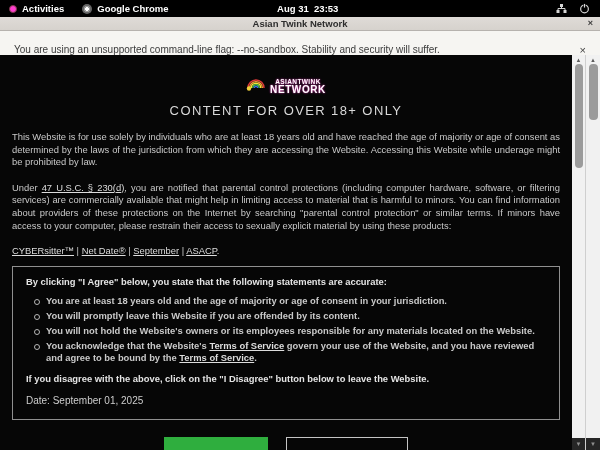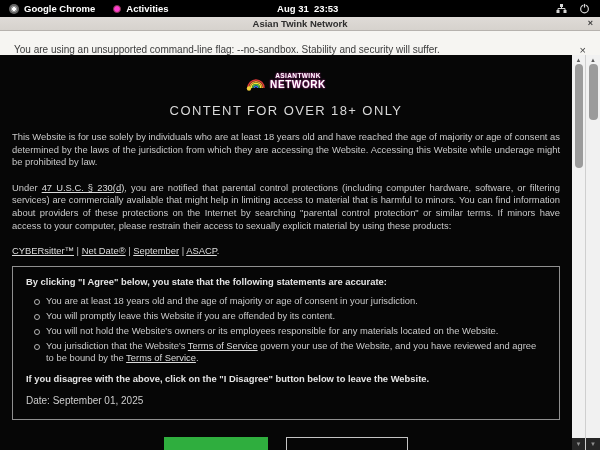--- a/index.html
+++ b/index.html
@@ -42,34 +42,34 @@
     display:flex; align-items:center; justify-content:space-between;
     padding:0 14px; color:#3b3b3b; font-size:10px;
   }
   .warnbar .warn-close { color:#444; font-size:11px; cursor:default; }
 
   
   .content {
     position:absolute; top:55px; left:0; right:28px; bottom:0;
     background:var(--page-bg); color:#c9c9c9; overflow:hidden;
   }
-  .logo { margin-top:18px; display:flex; justify-content:center; align-items:flex-start; gap:4px; }
+  .logo { margin-top:18px; display:flex; justify-content:center; align-items:flex-end; gap:4px; }
   .logo-text { text-align:center; color:#fff; font-weight:bold; line-height:1;
     text-shadow:0 0 2px var(--accent-pink), 0 0 1px #000; }
   .logo-line1 { font-size:6.5px; letter-spacing:.4px; display:block; }
   .logo-line2 { font-size:10px; letter-spacing:.6px; display:block; }
   .heading { margin:8px 0 13px; text-align:center; font-weight:normal;
     font-size:13px; letter-spacing:1.4px; color:#d9d9d9; }
   .para { margin:0 12px 13px; font-size:9.4px; line-height:1.34; text-align:justify; color:#c9c9c9; }
   .para a, .products a, .agreement-box a { color:#dddddd; text-decoration:underline;margin-top:20px; }
   .products { margin:0 12px 10px; font-size:9.4px; color:#c9c9c9; }
 
   .agreement-box { margin:0 12px; border:1px solid #8f8f8f; padding:9px 13px 13px; }
   .box-intro { font-weight:bold; font-size:9.4px; color:#e4e4e4; margin-bottom:8px; }
-  .box-list { list-style:none; margin:0 0 7px; padding-left:7px; }
+  .box-list { list-style:none; margin:0 0 7px; padding-left:7px;font-weight:bold; }
   .box-list li { position:relative; padding-left:13px; margin-bottom:2px; font-size:9.4px; line-height:1.36; }
   .box-list li::before { content:""; position:absolute; left:1px; top:4px; width:4px; height:4px;
     border:1px solid #b5b5b5; border-radius:50%; }
   .box-outro { font-weight:bold; font-size:9.4px; color:#e4e4e4; margin:8px 0 11px; }
   .box-date { font-size:10px; color:#cdcdcd; }
 
   .btn-row { display:flex; justify-content:center; gap:18px; margin-top:17px; }
   .btn { font-family:"Liberation Sans", sans-serif; font-size:12px; font-weight:bold;
     letter-spacing:1px; padding:11px 20px; cursor:pointer; }
   .btn-agree { background:var(--agree-green); color:#fff; border:none; padding:11px 24px; }
@@ -86,26 +86,26 @@
   .sb .bottom-cap { position:absolute; bottom:0; left:0; right:0; height:12px;
     background:#262626; color:#8f8f8f; text-align:center; font-size:6px; line-height:12px; cursor:default; }
 </style>
 </head>
 <body>
 
 <div class="screen">
 
   <div class="topbar">
     <div class="topbar-item">
+      <span class="rec-dot"></span>
+      <span>Activities</span>
+    </div>
+    <div class="topbar-item">
       <span class="chrome-ico"></span>
       <span>Google Chrome</span>
-    </div>
-    <div class="topbar-item">
-      <span class="rec-dot"></span>
-      <span>Activities</span>
     </div>
     <div class="clock">
       <span>Aug 31  23:53</span>
     </div>
     <div class="topbar-right">
       <span class="sysicon">
         <svg width="11" height="11" viewBox="0 0 11 11">
           <rect x="4" y="1" width="3" height="3" fill="#d4d4d4"></rect>
           <rect x="0.5" y="7" width="3" height="3" fill="#d4d4d4"></rect>
           <rect x="7.5" y="7" width="3" height="3" fill="#d4d4d4"></rect>
@@ -158,21 +158,21 @@
     <p class="para"><span>Under </span><a href="#">47 U.S.C. § 230(d)</a><span>, you are notified that parental control protections (including computer hardware, software, or filtering services) are commercially available that might help in limiting access to material that is harmful to minors. You can find information about providers of these protections on the Internet by searching "parental control protection" or similar terms. If minors have access to your computer, please restrain their access to sexually explicit material by using these products:</span></p>
 
     <p class="products"><a href="#">CYBERsitter™</a><span> | </span><a href="#">Net Date®</a><span> | </span><a href="#">September</a><span> | </span><a href="#">ASACP</a><span>.</span></p>
 
     <div class="agreement-box">
       <p class="box-intro">By clicking "I Agree" below, you state that the following statements are accurate:</p>
       <ul class="box-list">
         <li>You are at least 18 years old and the age of majority or age of consent in your jurisdiction.</li>
         <li>You will promptly leave this Website if you are offended by its content.</li>
         <li>You will not hold the Website's owners or its employees responsible for any materials located on the Website.</li>
-        <li><span>You jurisdiction that the Website's </span><a href="#">Terms of Service</a><span> govern your use of the Website, and you have reviewed and agree to be bound by the </span><a href="#">Terms of Service</a><span>.</span></li>
+        <li><span>You acknowledge that the Website's </span><a href="#">Terms of Service</a><span> govern your use of the Website, and you have reviewed and agree to be bound by the </span><a href="#">Terms of Service</a><span>.</span></li>
       </ul>
       <p class="box-outro">If you disagree with the above, click on the "I Disagree" button below to leave the Website.</p>
       <p class="box-date">Date: September 01, 2025</p>
     </div>
 
     <div class="btn-row">
       <button class="btn btn-agree">I AGREE</button>
       <button class="btn btn-disagree">I DISAGREE</button>
     </div>
   </div>

